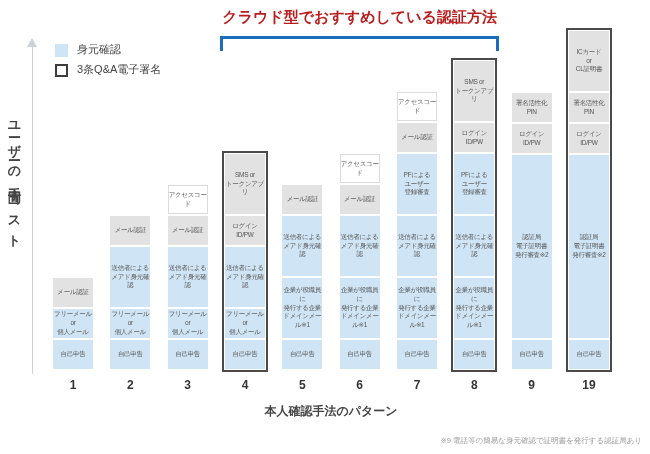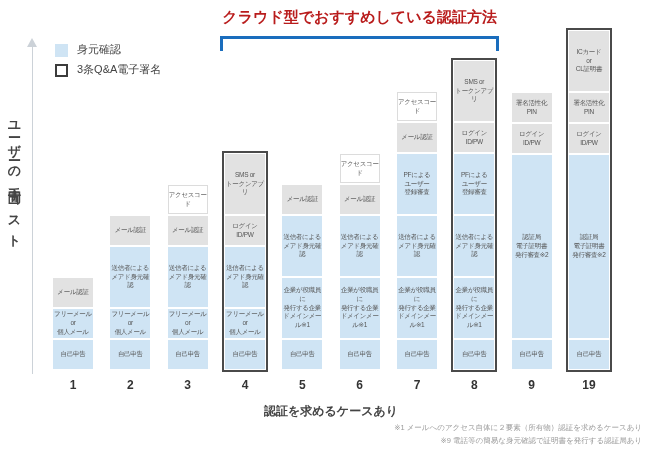--- a/index.html
+++ b/index.html
@@ -207,20 +207,19 @@
           <div class="box t-auth" style="height: 29px;">ログインID/PW</div>
           <div class="box t-auth" style="height: 29px;">署名活性化PIN</div>
           <div class="box t-auth" style="height: 60px;">ICカード
 or
 CL証明書</div>
         </div>
         <div class="num">19</div>
       </div>
     </div>
 
-  <div class="x-label">認証を求めるケースあり</div>
+  <div class="x-label">本人確認手法のパターン</div>
 
   <div class="footnotes" id="footnotes">
-      <div>※1 メールへのアクセス自体に２要素（所有物）認証を求めるケースあり</div>
       <div>※9 電話等の簡易な身元確認で証明書を発行する認証局あり</div>
     </div>
 
 </div>
 
 </body></html>

